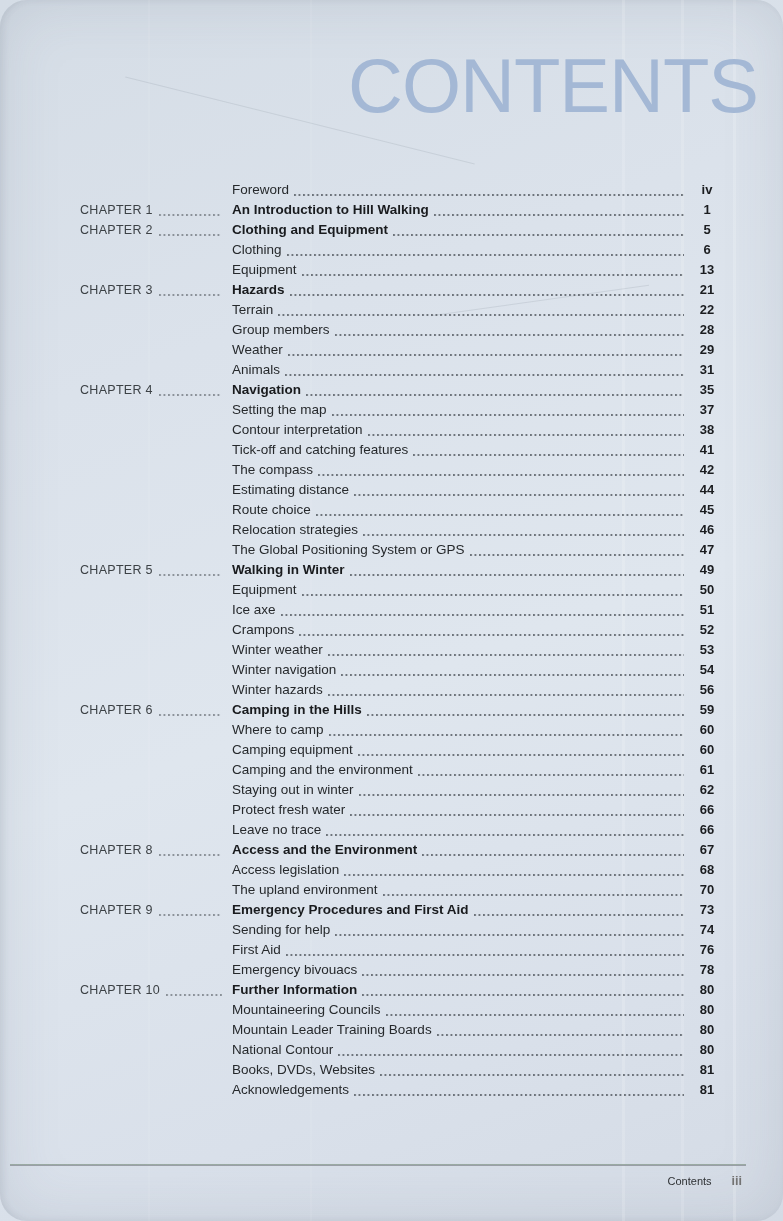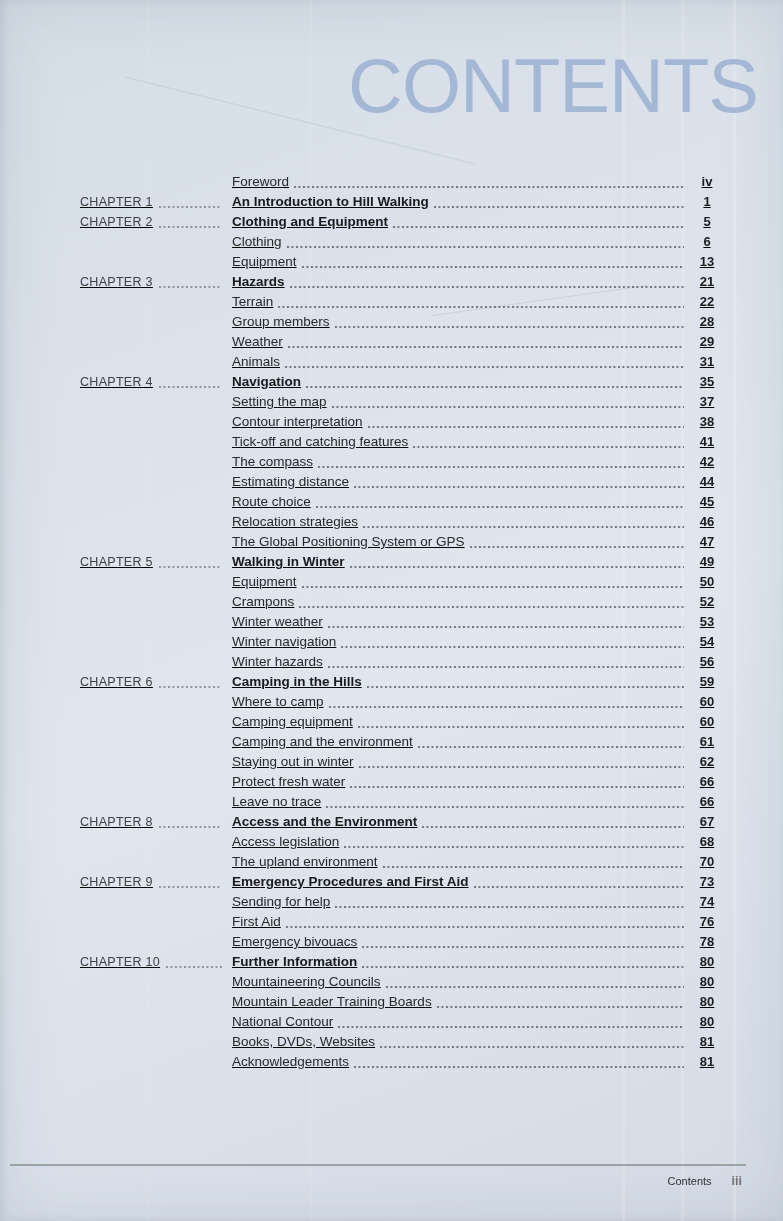--- a/index.html
+++ b/index.html
@@ -6,30 +6,31 @@
   body{
     width:783px;height:1221px;
     font-family:"Liberation Sans", sans-serif;
     position:relative;
     overflow:hidden;
     background:linear-gradient(160deg,#d5dde6 0%,#dbe2eb 28%,#dfe6ee 55%,#d9e0ea 82%,#d4dbe5 100%);
   }
   .page{
     position:absolute;inset:0;
     box-shadow:inset 0 0 60px rgba(110,122,140,.18), inset 3px 0 6px rgba(90,100,115,.12);
+    border-radius:27px;
   }
   .streak{position:absolute;top:0;bottom:0;background:rgba(255,255,255,.35);pointer-events:none;}
   .scratch{position:absolute;height:1px;background:rgba(120,132,146,.18);pointer-events:none;}
   .big-title{
     position:absolute;top:48px;right:25px;
     font-size:76px;font-weight:400;letter-spacing:-1px;
     color:#a4b8d5;line-height:1;
   }
   .toc{
-    position:absolute;left:80px;top:172px;width:644px;text-decoration:underline;
+    position:absolute;left:80px;top:180px;width:644px;
   }
   .toc-row{
     display:flex;align-items:baseline;height:20px;line-height:20px;
     font-size:13.5px;color:#26292c;
   }
   .label-col{
     flex:0 0 152px;display:flex;align-items:baseline;
     font-size:12.5px;letter-spacing:.3px;color:#3c4145;
     white-space:nowrap;
   }
@@ -216,20 +217,26 @@
         <span class="page-num">49</span>
       </div>
       <div class="toc-row sub">
         <span class="label-col"></span>
         <span class="entry-title">Equipment</span>
         <span class="leader"></span>
         <span class="page-num">50</span>
       </div>
       <div class="toc-row sub">
         <span class="label-col"></span>
+        <span class="entry-title">Ice axe</span>
+        <span class="leader"></span>
+        <span class="page-num">51</span>
+      </div>
+      <div class="toc-row sub">
+        <span class="label-col"></span>
         <span class="entry-title">Crampons</span>
         <span class="leader"></span>
         <span class="page-num">52</span>
       </div>
       <div class="toc-row sub">
         <span class="label-col"></span>
         <span class="entry-title">Winter weather</span>
         <span class="leader"></span>
         <span class="page-num">53</span>
       </div>

